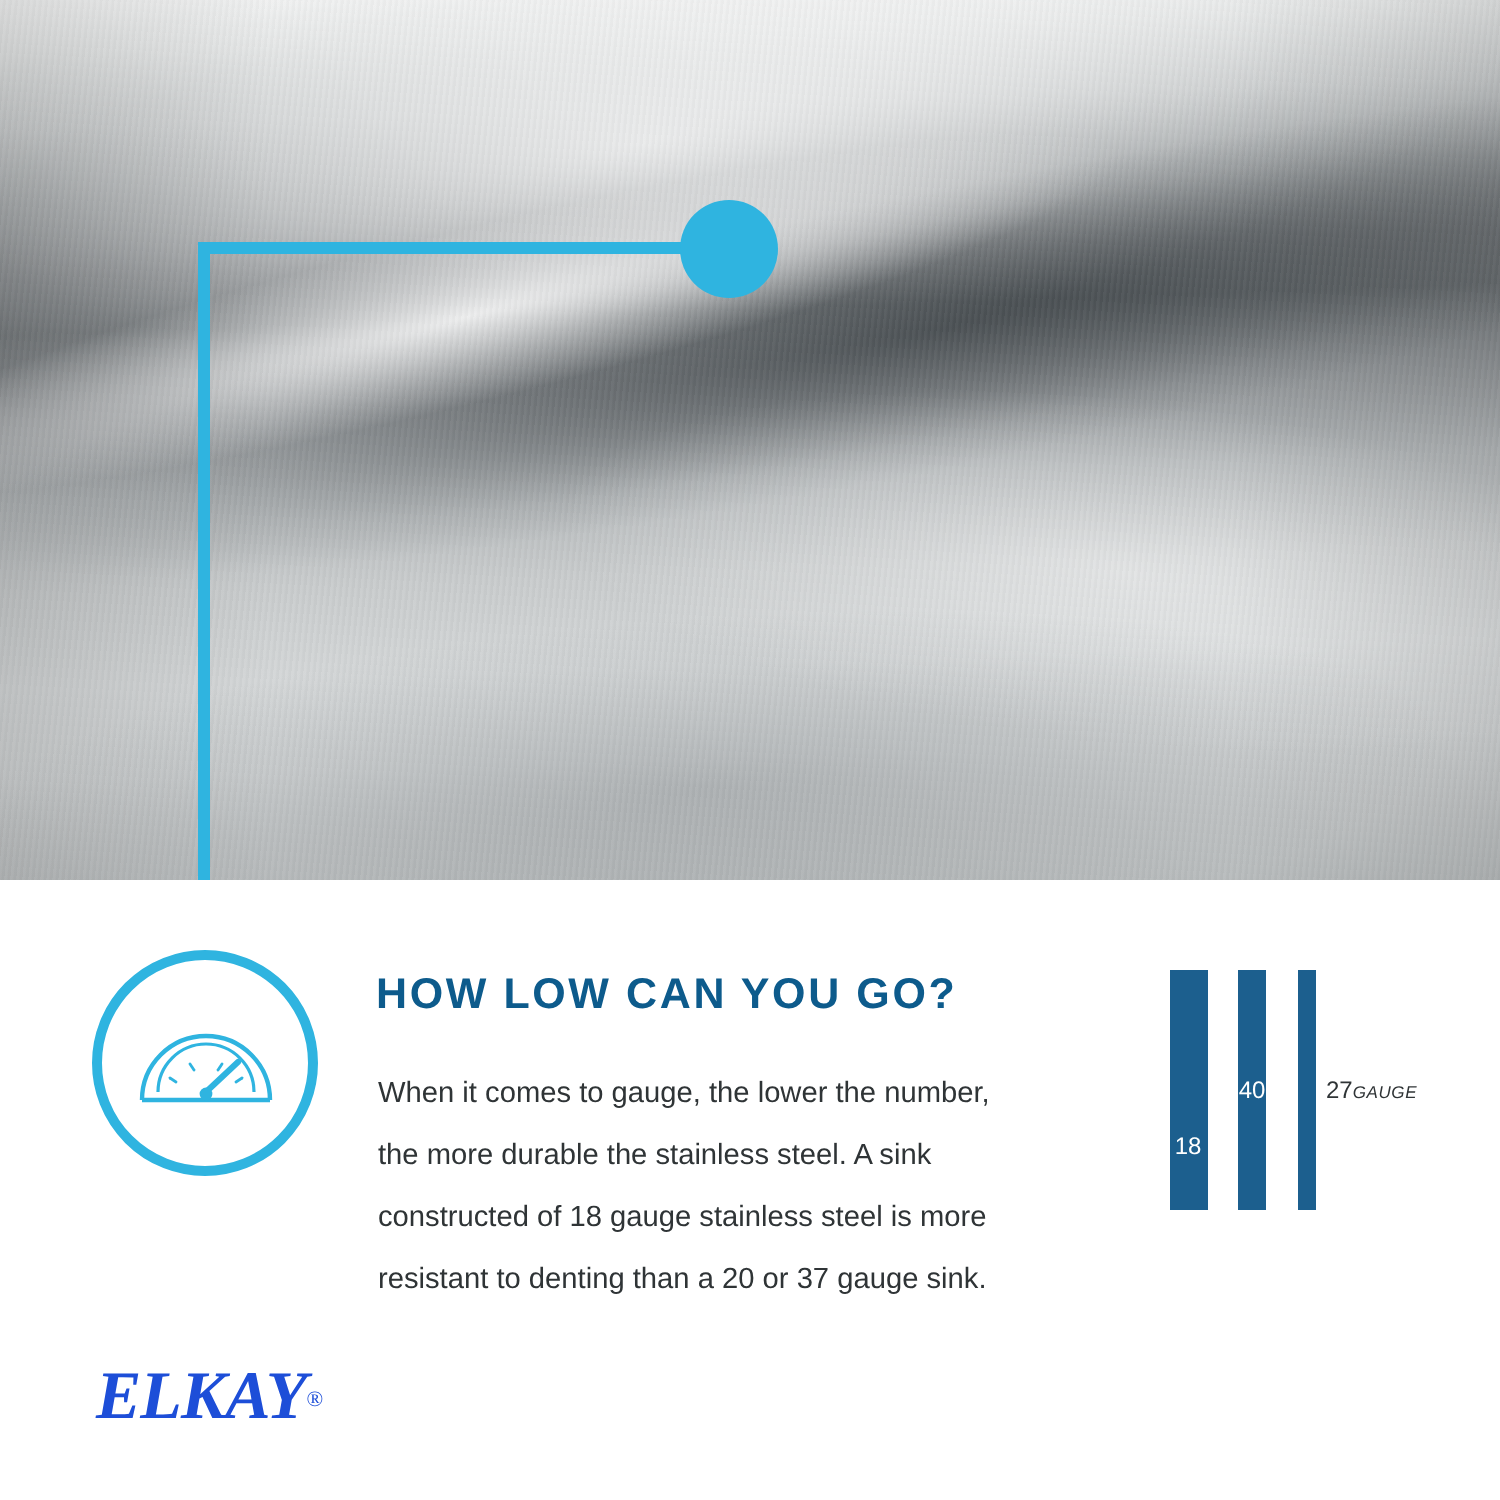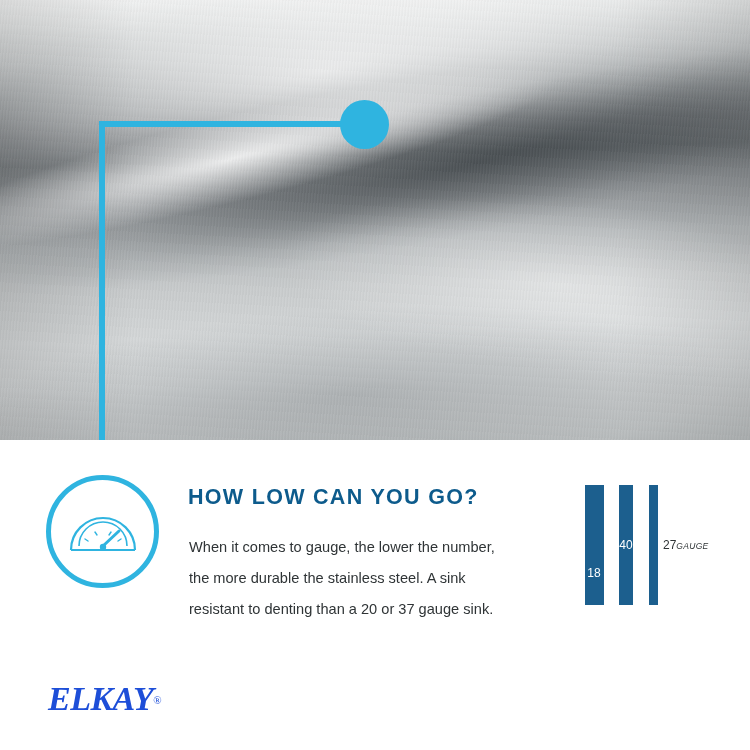--- a/index.html
+++ b/index.html
@@ -312,20 +312,21 @@
         <path d="M44 26 L42 29" stroke="#2fb4e0" stroke-width="1.4" stroke-linecap="round"></path>
         <path d="M54 33 L51 35" stroke="#2fb4e0" stroke-width="1.4" stroke-linecap="round"></path>
       </svg>
     </div>
 
     <div class="heading">HOW LOW CAN YOU GO?</div>
 
     <div class="body-copy">
       <div>When it comes to gauge, the lower the number,</div>
       <div>the more durable the stainless steel. A sink</div>
+      <div>constructed of 18 gauge stainless steel is more</div>
       <div>resistant to denting than a 20 or 37 gauge sink.</div>
     </div>
 
     <div class="bars">
       <div class="bar b18"></div>
       <div class="bar b20"></div>
       <div class="bar b22"></div>
       <div class="bar-label l18">18</div>
       <div class="bar-label l20">40</div>
       <div class="bar-label l22"><span>27</span><span class="small">GAUGE</span></div>

